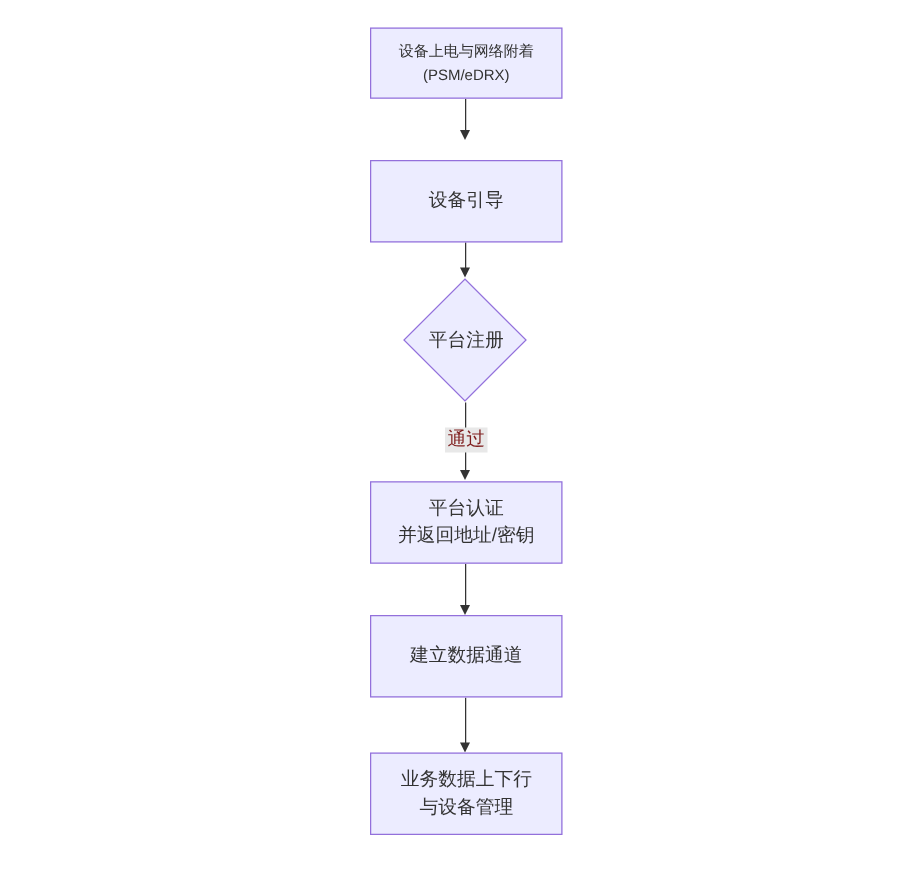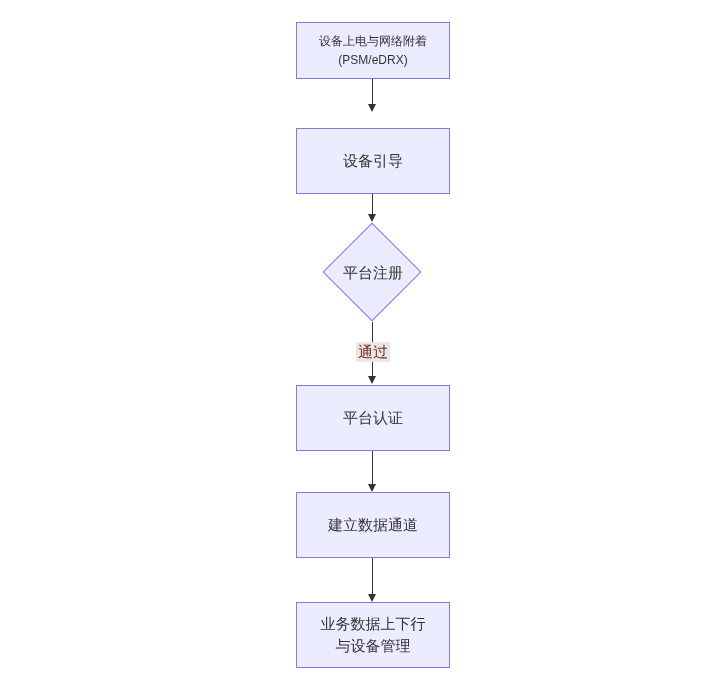--- a/index.html
+++ b/index.html
@@ -128,20 +128,21 @@
 
   <div class="diamond-shape"></div>
   <div class="diamond-label">平台注册</div>
 
   <div class="edge-label-wrap">
     <span class="edge-label">通过</span>
   </div>
 
   <div class="node" id="node-register">
     <span class="line">平台认证</span>
+    <span class="line">并返回地址/密钥</span>
   </div>
 
   <div class="node" id="node-channel">
     <span class="line">建立数据通道</span>
   </div>
 
   <div class="node" id="node-business">
     <span class="line">业务数据上下行</span>
     <span class="line">与设备管理</span>
   </div>

